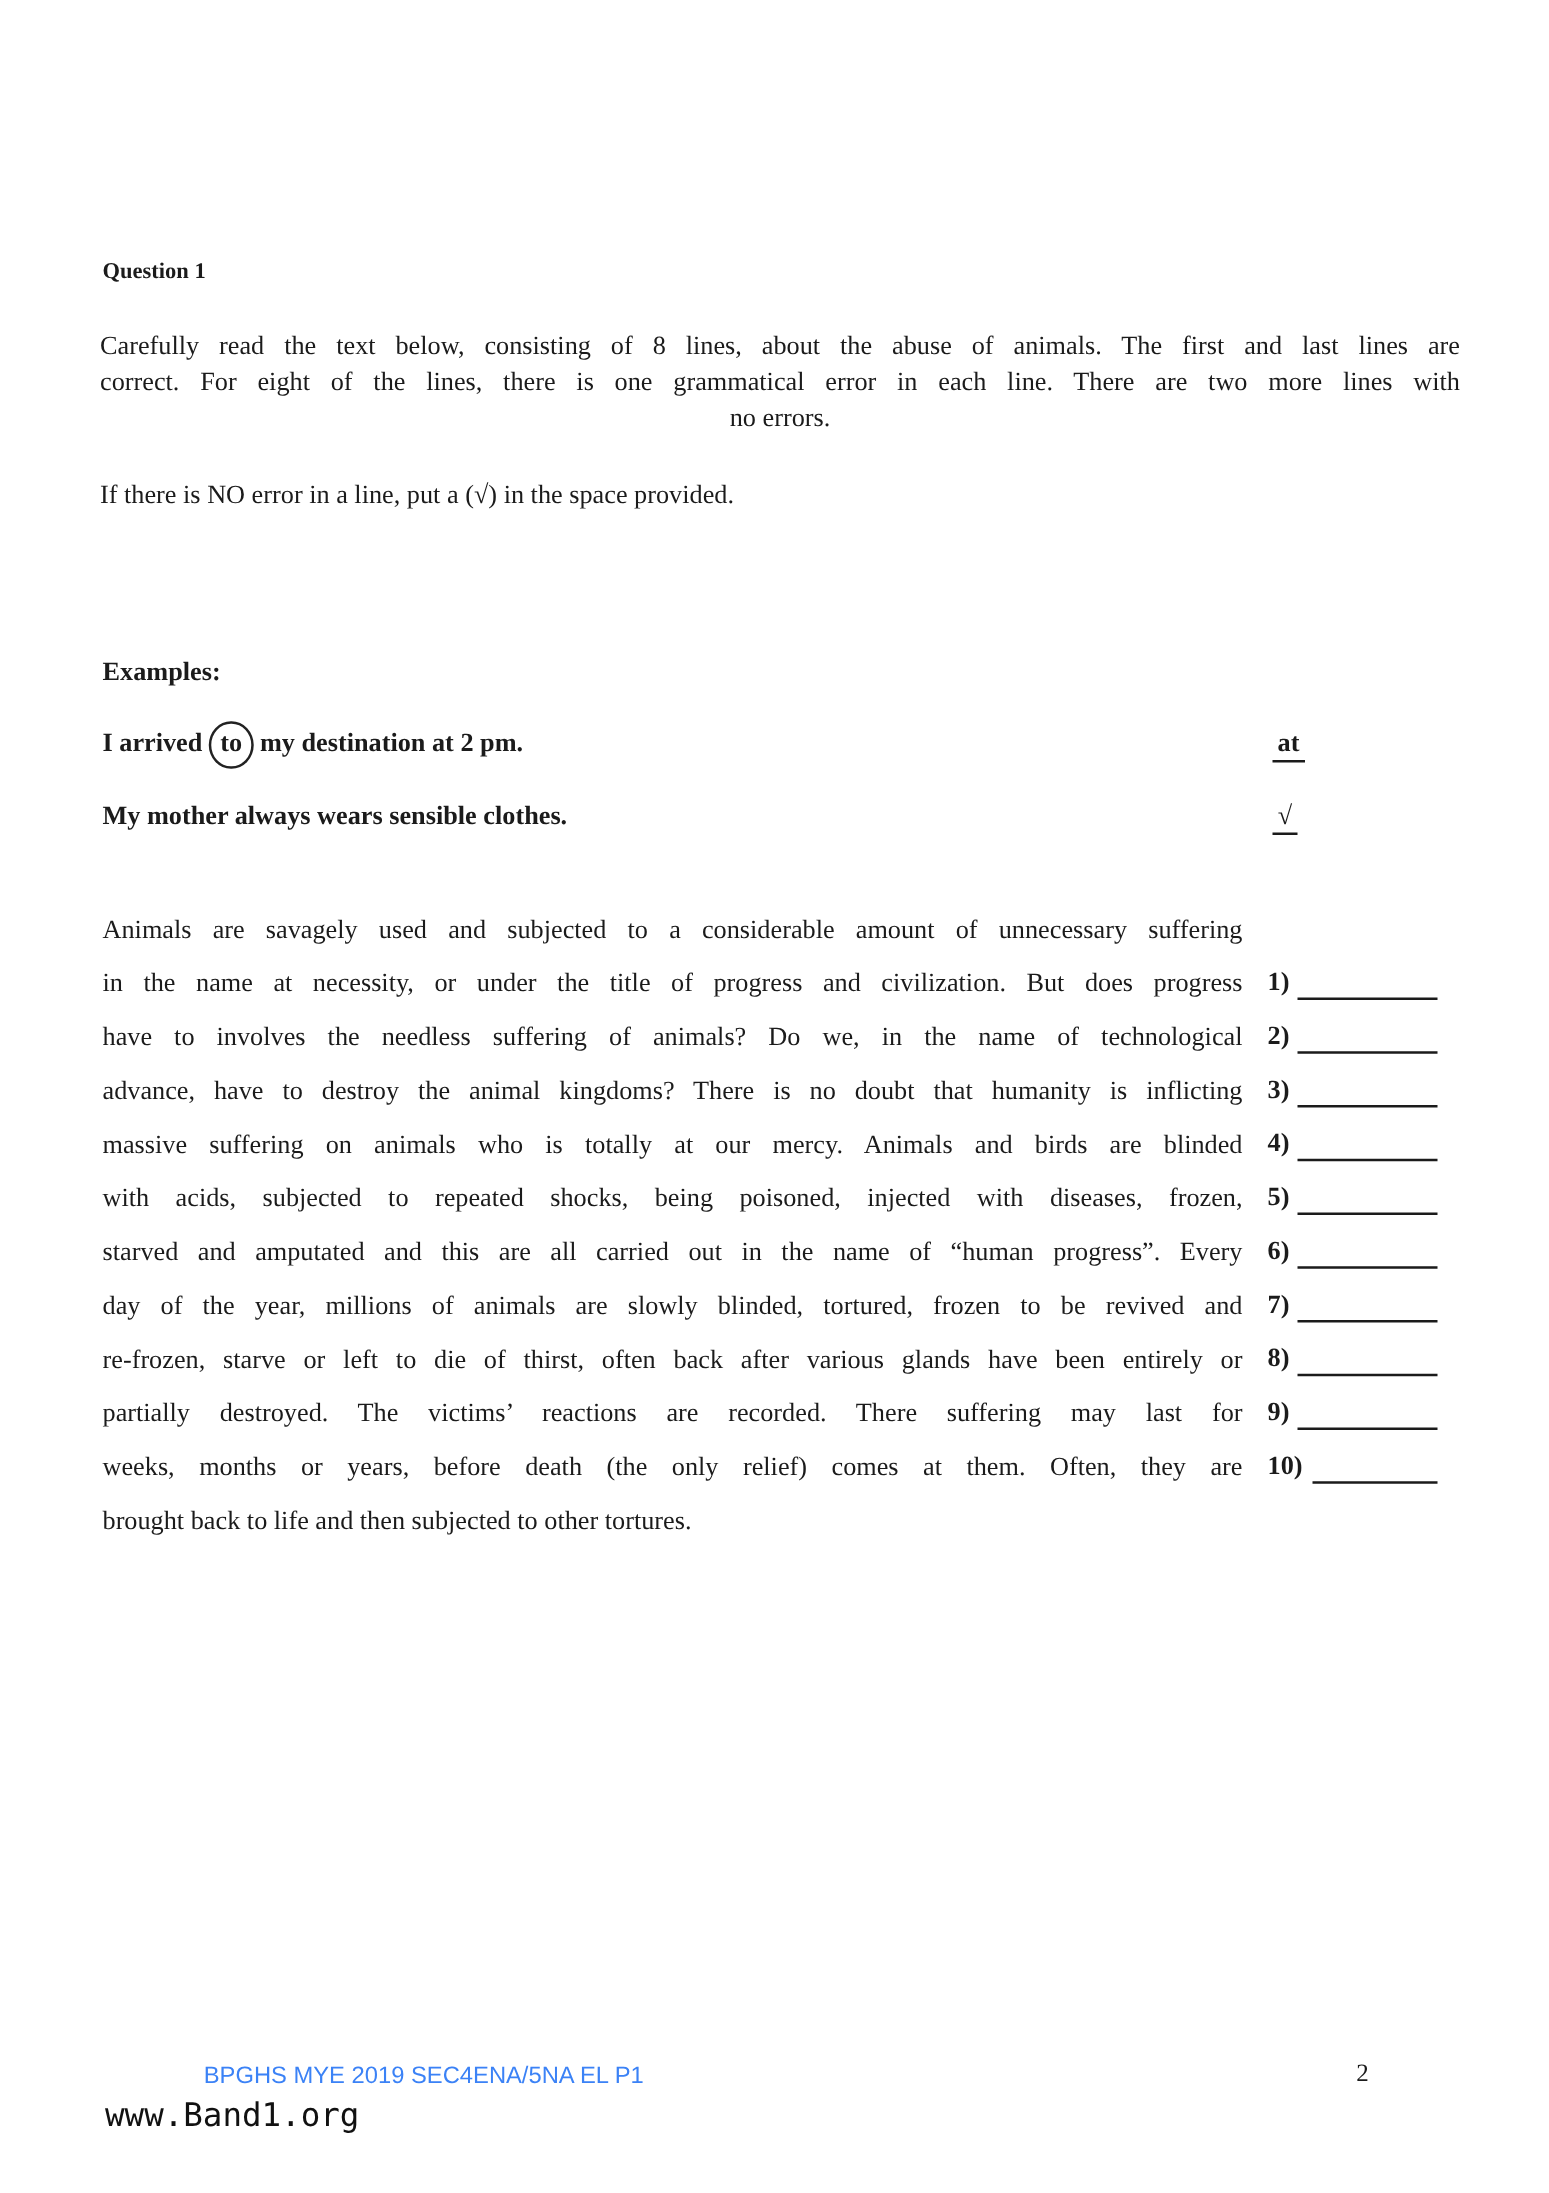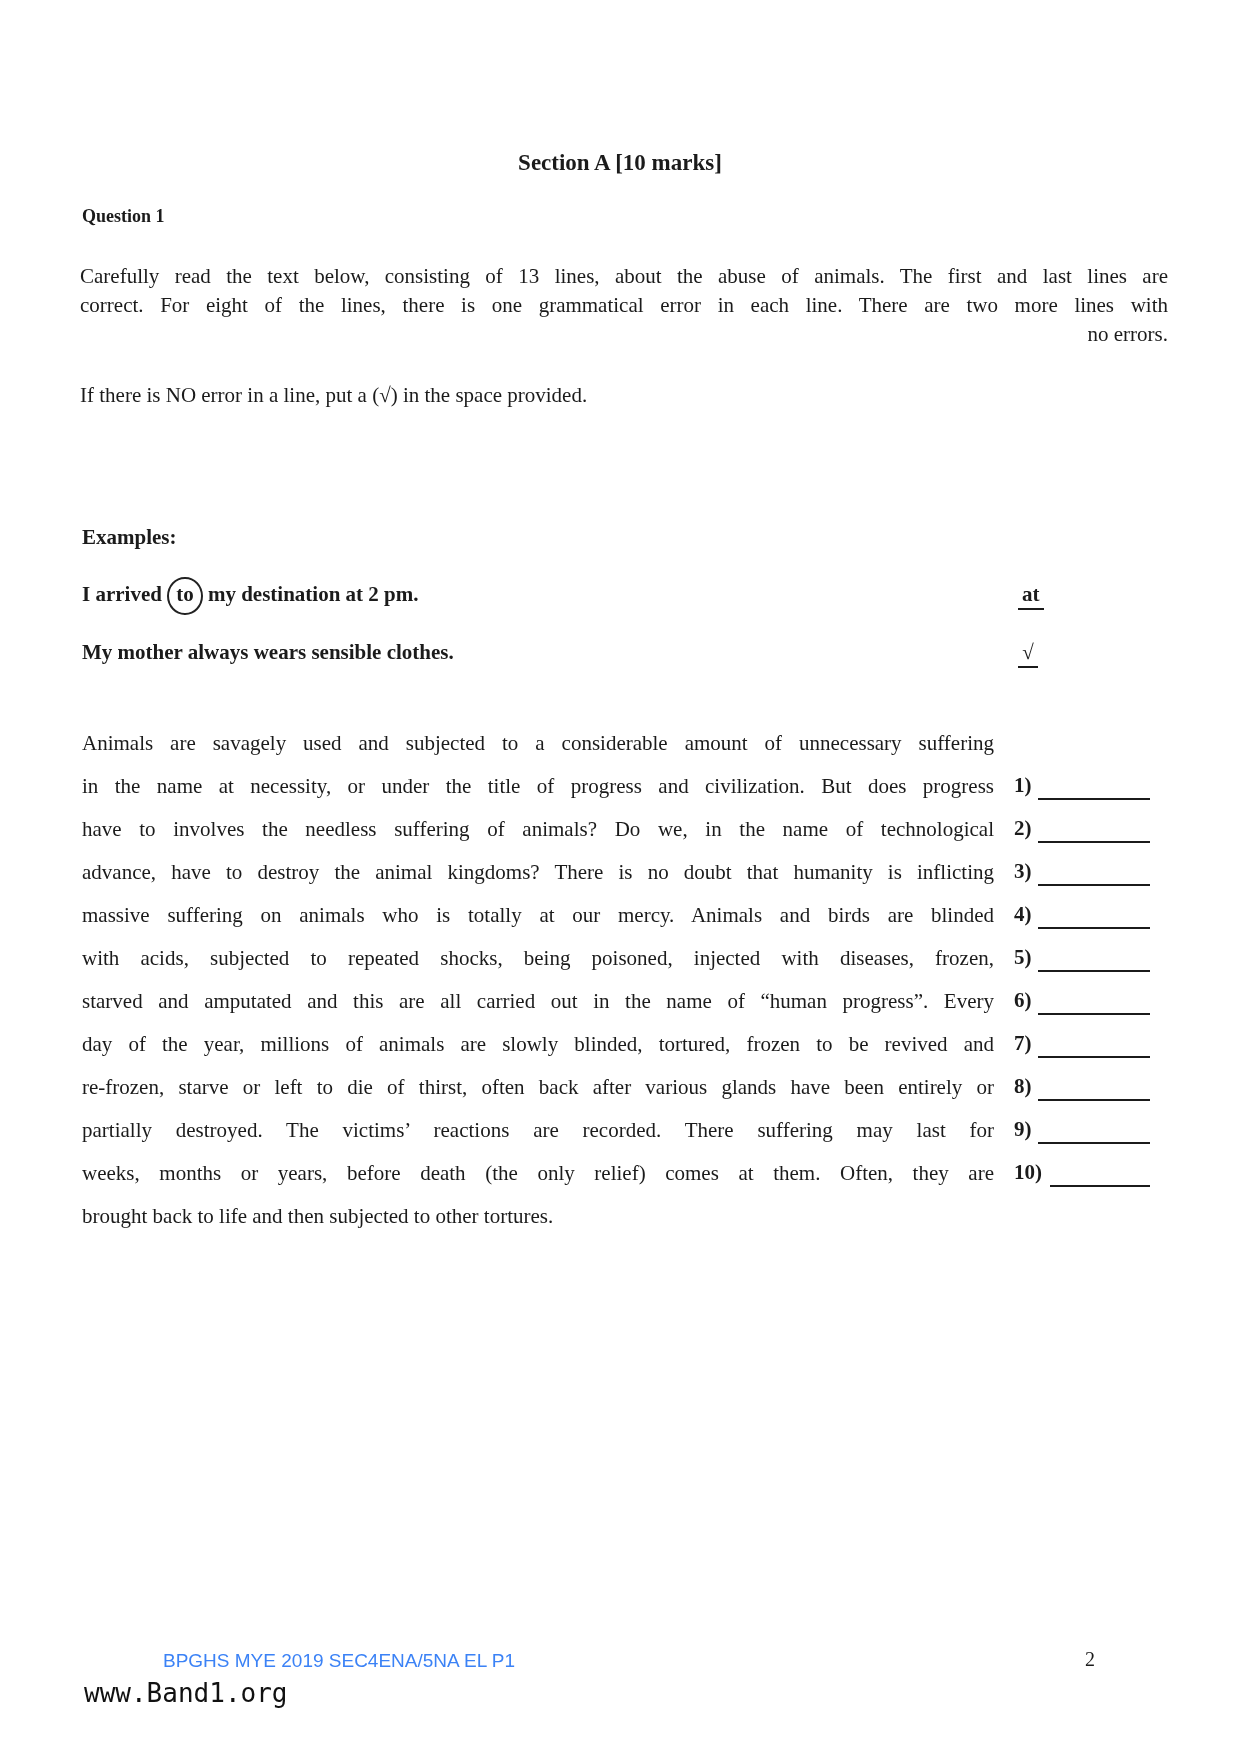--- a/index.html
+++ b/index.html
@@ -19,21 +19,21 @@
   }
   .question-heading {
     position: absolute; top: 206px; left: 82px;
     font-weight: 700; font-size: 18px;
   }
   .intro {
     position: absolute; top: 262px; left: 80px; width: 1088px;
     font-size: 21px; line-height: 29px;
   }
   .jline { text-align: justify; text-align-last: justify; }
-  .lline { text-align: right; }
+  .lline { text-align: center; }
 
   .instr-noerror {
     position: absolute; top: 383px; left: 80px; width: 1088px;
     font-size: 21px;
   }
   .instr-incorrect {
     position: absolute; top: 437px; left: 80px; width: 1088px;
     font-size: 21px; line-height: 29px;
   }
   .examples-heading {
@@ -98,26 +98,25 @@
     position: absolute; top: 1678px; left: 50px;
     font-family: "DejaVu Sans Mono", monospace;
     font-size: 26px; color: #111111; margin-left: 34px;
   }
 </style>
 </head>
 <body>
 
 <div class="page">
 
-  <div class="section-title">Section A [10 marks]</div>
 
   <div class="question-heading">Question 1</div>
 
   <div class="intro">
-    <div class="jline">Carefully read the text below, consisting of 13 lines, about the abuse of animals.  The first and last lines are</div>
+    <div class="jline">Carefully read the text below, consisting of 8 lines, about the abuse of animals.  The first and last lines are</div>
     <div class="jline">correct.  For eight of the lines, there is one grammatical error in each line.  There are two more lines with</div>
     <div class="lline">no errors.</div>
   </div>
 
   <div class="instr-noerror">If there is NO error in a line, put a (√) in the space provided.</div>
 
 
   <div class="examples-heading">Examples:</div>
 
   <div class="example-row ex1">

